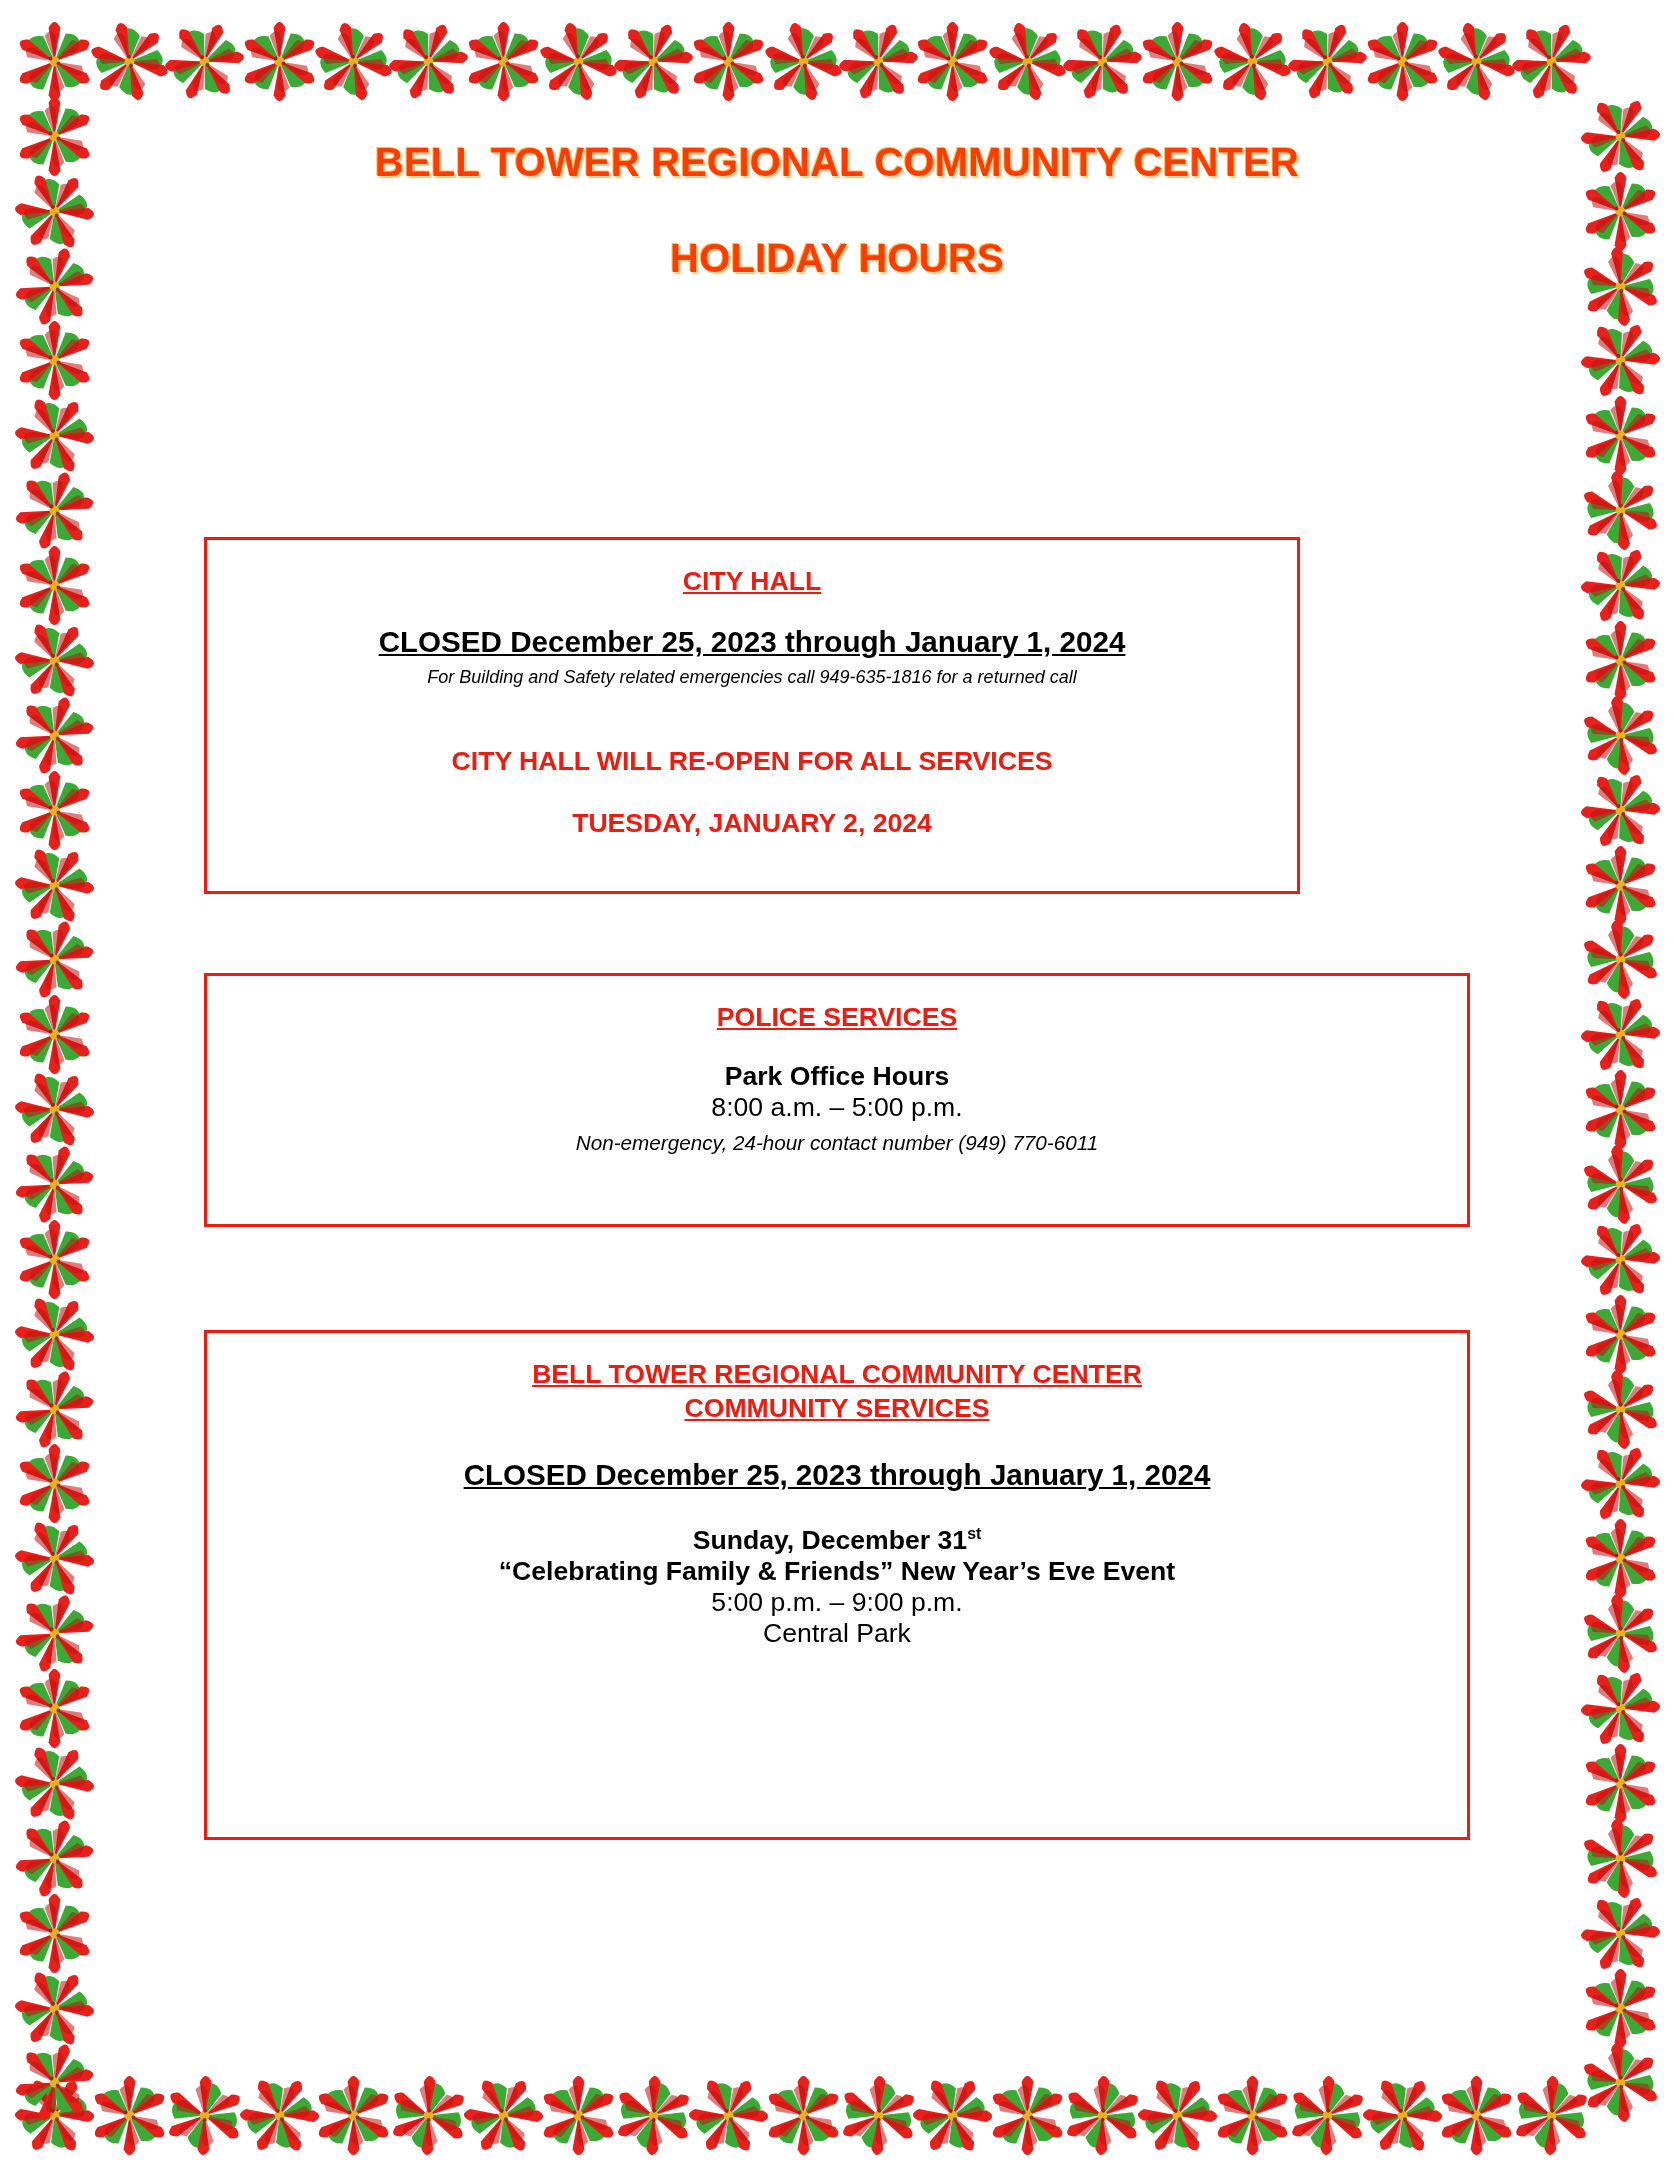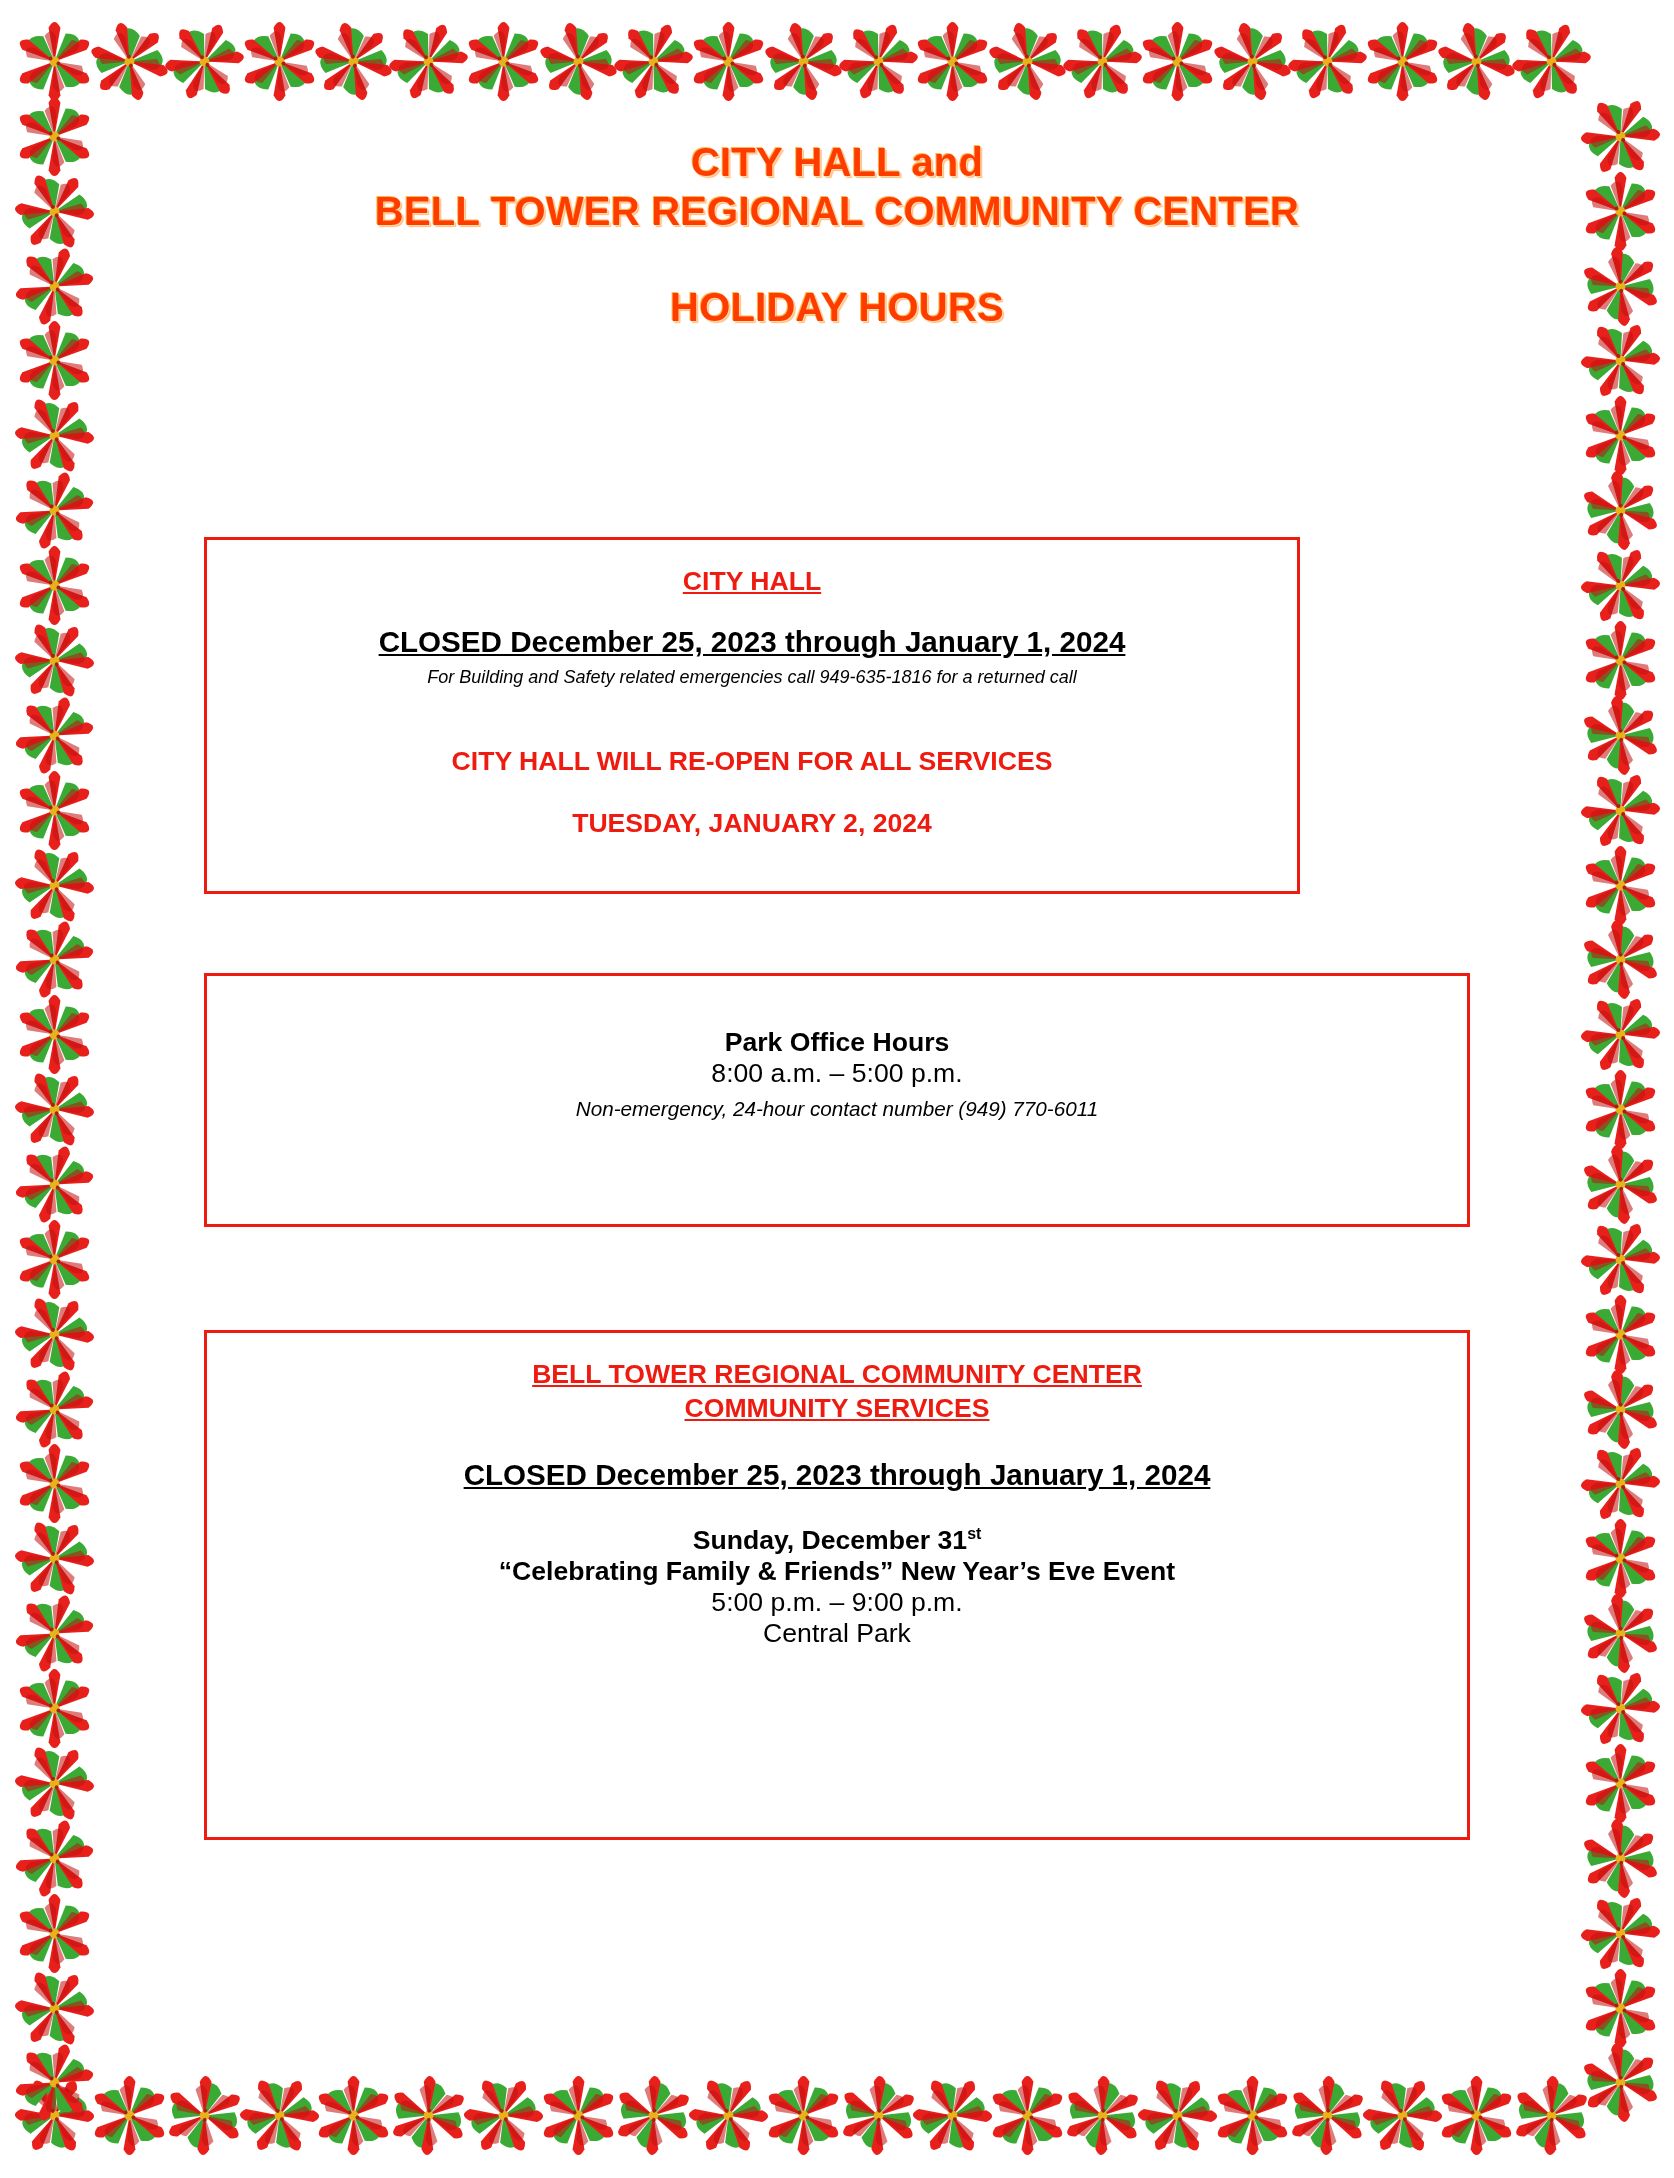--- a/index.html
+++ b/index.html
@@ -2531,40 +2531,40 @@
             <path d="M48 48 L38 22 Q46 12 50 24 Z" fill="#c1100e" opacity=".55" transform="rotate(300 48 48)"></path>
             <circle cx="48" cy="48" r="5" fill="#e8b21c"></circle>
             <circle cx="44" cy="45" r="2" fill="#a8210e"></circle>
             <circle cx="52" cy="50" r="2" fill="#a8210e"></circle>
           </g>
         </svg>
       </div>
     </div>
 
   <div class="title-block">
-    <div class="title-line title-1">CITY HALL and</div>
     <div class="title-line title-2">BELL TOWER REGIONAL COMMUNITY CENTER</div>
     <div class="title-line title-3">HOLIDAY HOURS</div>
   </div>
 
   <div class="box" id="box-city-hall">
     <div class="box-inner">
       <div class="box-title">CITY HALL</div>
       <div class="sp-28"></div>
       <div class="line-bold-ul">CLOSED December 25, 2023 through January 1, 2024</div>
       <div class="sp-8"></div>
       <div class="line-italic">For Building and Safety related emergencies call 949-635-1816 for a returned call</div>
       <div class="sp-28"></div>
       <div class="line-red-bold">CITY HALL WILL RE-OPEN FOR ALL SERVICES</div>
       <div class="line-red-bold">TUESDAY, JANUARY 2, 2024</div>
     </div>
   </div>
 
   <div class="box" id="box-police">
     <div class="box-inner">
+      <div class="box-title">POLICE SERVICES</div>
       <div class="sp-28"></div>
       <div class="line-bold">Park Office Hours</div>
       <div class="line-plain">8:00 a.m. – 5:00 p.m.</div>
       <div class="sp-8"></div>
       <div class="line-small-italic">Non-emergency, 24-hour contact number (949) 770-6011</div>
     </div>
   </div>
 
   <div class="box" id="box-bell-tower">
     <div class="box-inner">

